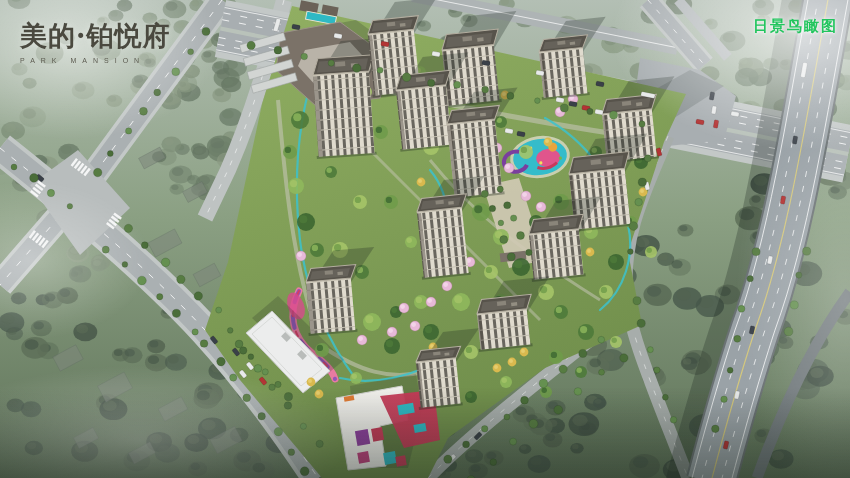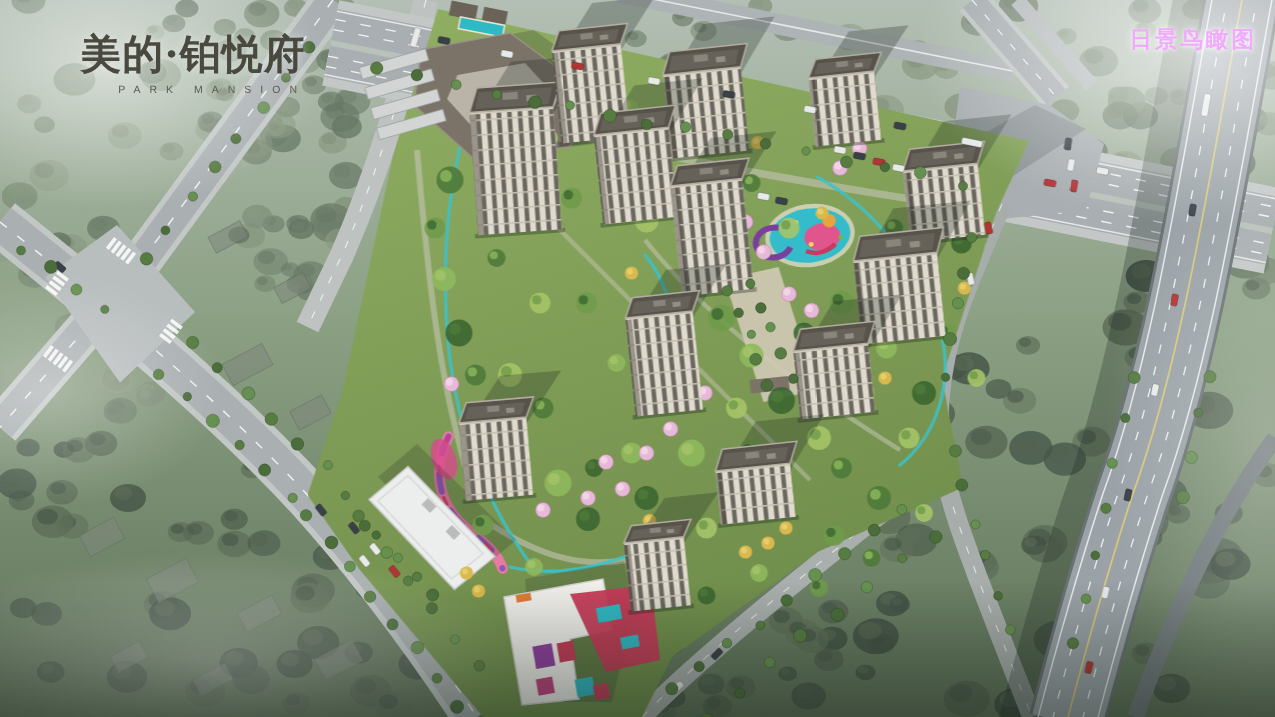--- a/index.html
+++ b/index.html
@@ -1,27 +1,27 @@
 <!DOCTYPE html>
 <html><head>
 <meta charset="utf-8">
 <style>
   html,body{margin:0;padding:0;background:#222;}
   #stage{position:relative;width:850px;height:478px;overflow:hidden;
          font-family:"DejaVu Sans","Liberation Sans",sans-serif;}
   #scene{position:absolute;left:0;top:0;}
-  .logo{position:absolute;left:32px;top:18px;width:172px;text-align:right;
+  .logo{position:absolute;left:20px;top:18px;width:172px;text-align:left;
         color:#4a493f;user-select:none;}
   .logo .cn{font-size:27px;font-weight:600;letter-spacing:1px;
         font-family:"DejaVu Serif","Liberation Serif",serif;
         text-shadow:0 0 6px rgba(235,240,235,.6);}
   .logo .en{margin-top:3px;font-size:7px;letter-spacing:6px;color:#5c5b50;
         font-family:"Liberation Sans",sans-serif;}
   .caption{position:absolute;right:12px;top:17px;font-size:15px;font-weight:bold;
-        color:#f0abfc;letter-spacing:2px;
+        color:#22c55e;letter-spacing:2px;
         text-shadow:0 0 5px rgba(255,255,255,.85),0 1px 2px rgba(255,255,255,.5);}
 </style>
 </head>
 <body>
 
 <div id="stage">
 <svg id="scene" width="850" height="478" viewBox="0 0 850 478">
   <defs>
     <linearGradient id="baseG" x1="0" y1="0" x2="0" y2="1">
       <stop offset="0" stop-color="#b3bfb4"></stop>

